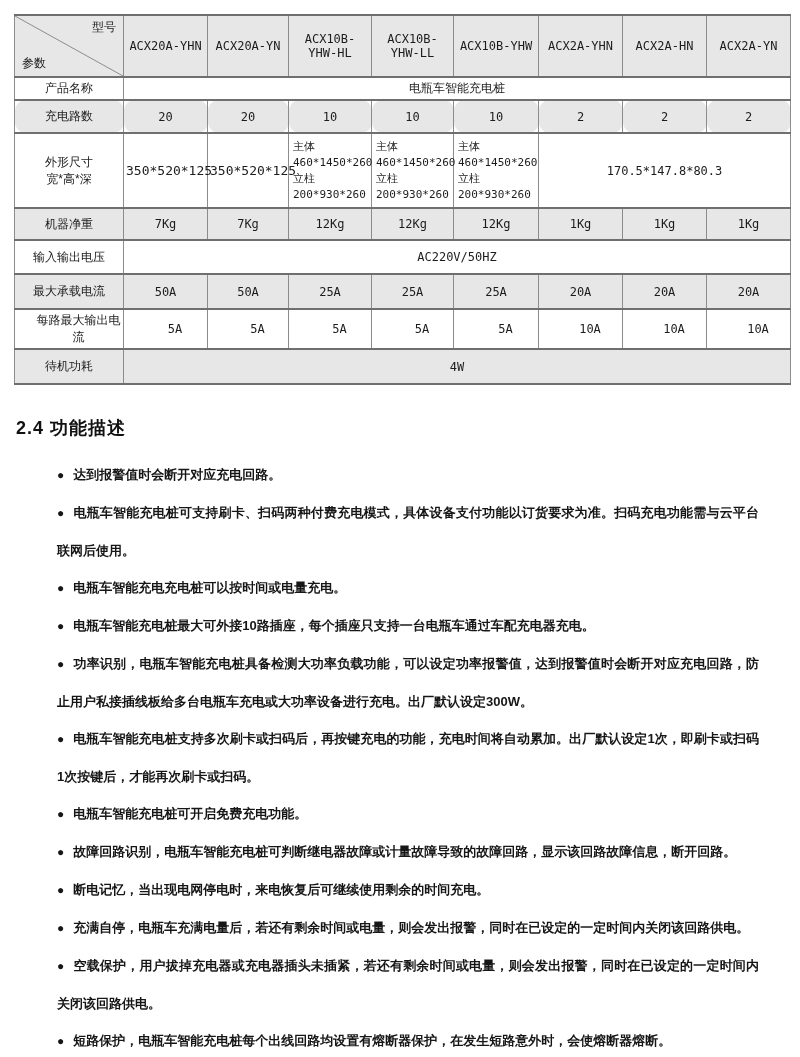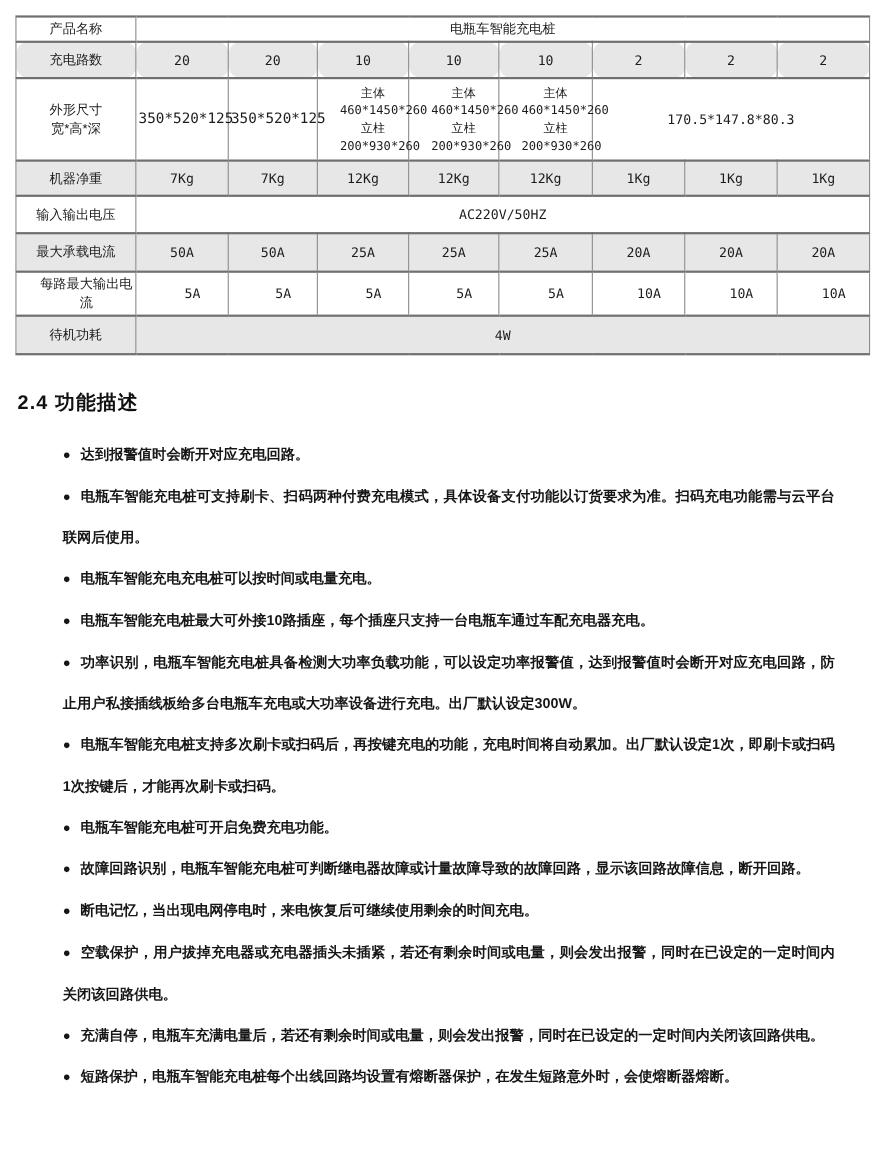--- a/index.html
+++ b/index.html
@@ -42,21 +42,21 @@
   td.lat { font-family: "DejaVu Sans Mono", monospace; }
   
   th.corner { position: relative; height: 41px; padding: 0; }
   th.corner svg { position: absolute; left: 0; top: 0; width: 100%; height: 100%; display: block; }
   .corner-tr { position: absolute; top: 3px; right: 7px; font-size: 12px; font-weight: 400; }
   .corner-bl { position: absolute; bottom: 4px; left: 7px; font-size: 12px; font-weight: 400; }
 
   tr.r-product td { height: 17px; }
   tr.r-circuits td { height: 33px; border-radius: 11px; }
   tr.r-dims td { height: 75px; }
-  tr.r-dims td.tower { text-align: center; padding-left: 20px; font-size: 11px; line-height: 16px; }
+  tr.r-dims td.tower { text-align: left; padding-left: 4px; font-size: 11px; line-height: 16px; }
   tr.r-dims td.dimv { font-size: 13px; margin-left: 44px; }
   tr.r-weight td { height: 32px; }
   tr.r-voltage td { height: 34px; }
   tr.r-maxcur td { height: 35px; }
   tr.r-percur td { height: 18px; padding-left: 21px; }
   tr.r-standby td { height: 35px; }
 
   
   h2.sec {
     margin: 31px 0 0 16px;
@@ -92,20 +92,37 @@
       <col style="width:84px">
         <col style="width:81px">
         <col style="width:83px">
         <col style="width:82px">
       <col style="width:85px">
         <col style="width:84px">
         <col style="width:84px">
         <col style="width:84px">
     </colgroup>
     <tbody>
+        <tr class="shaded">
+      <th class="corner">
+        <svg viewBox="0 0 100 100" preserveAspectRatio="none">
+          <line x1="0" y1="0" x2="100" y2="100" stroke="#8c8c8c" stroke-width="1" vector-effect="non-scaling-stroke"></line>
+        </svg>
+        <span class="corner-tr">型号</span>
+        <span class="corner-bl">参数</span>
+      </th>
+      <th class="model-h">ACX20A-YHN</th>
+      <th class="model-h">ACX20A-YN</th>
+      <th class="model-h">ACX10B-YHW-HL</th>
+      <th class="model-h">ACX10B-YHW-LL</th>
+      <th class="model-h">ACX10B-YHW</th>
+      <th class="model-h">ACX2A-YHN</th>
+      <th class="model-h">ACX2A-HN</th>
+      <th class="model-h">ACX2A-YN</th>
+    </tr>
 
     <tr class="r-product">
       <td>产品名称</td>
       <td colspan="8">电瓶车智能充电桩</td>
     </tr>
 
     <tr class="r-circuits shaded">
       <td>充电路数</td>
       <td class="lat">20</td>
       <td class="lat">20</td>
@@ -191,16 +208,16 @@
 <div class="feature-list">
     <p class="feat"><span class="bullet">●</span><span class="ftext">达到报警值时会断开对应充电回路。</span></p>
     <p class="feat"><span class="bullet">●</span><span class="ftext">电瓶车智能充电桩可支持刷卡、扫码两种付费充电模式，具体设备支付功能以订货要求为准。扫码充电功能需与云平台联网后使用。</span></p>
     <p class="feat"><span class="bullet">●</span><span class="ftext">电瓶车智能充电充电桩可以按时间或电量充电。</span></p>
     <p class="feat"><span class="bullet">●</span><span class="ftext">电瓶车智能充电桩最大可外接10路插座，每个插座只支持一台电瓶车通过车配充电器充电。</span></p>
     <p class="feat"><span class="bullet">●</span><span class="ftext">功率识别，电瓶车智能充电桩具备检测大功率负载功能，可以设定功率报警值，达到报警值时会断开对应充电回路，防止用户私接插线板给多台电瓶车充电或大功率设备进行充电。出厂默认设定300W。</span></p>
     <p class="feat"><span class="bullet">●</span><span class="ftext">电瓶车智能充电桩支持多次刷卡或扫码后，再按键充电的功能，充电时间将自动累加。出厂默认设定1次，即刷卡或扫码1次按键后，才能再次刷卡或扫码。</span></p>
     <p class="feat"><span class="bullet">●</span><span class="ftext">电瓶车智能充电桩可开启免费充电功能。</span></p>
     <p class="feat"><span class="bullet">●</span><span class="ftext">故障回路识别，电瓶车智能充电桩可判断继电器故障或计量故障导致的故障回路，显示该回路故障信息，断开回路。</span></p>
     <p class="feat"><span class="bullet">●</span><span class="ftext">断电记忆，当出现电网停电时，来电恢复后可继续使用剩余的时间充电。</span></p>
+    <p class="feat"><span class="bullet">●</span><span class="ftext">充满自停，电瓶车充满电量后，若还有剩余时间或电量，则会发出报警，同时在已设定的一定时间内关闭该回路供电。</span></p>
     <p class="feat"><span class="bullet">●</span><span class="ftext">空载保护，用户拔掉充电器或充电器插头未插紧，若还有剩余时间或电量，则会发出报警，同时在已设定的一定时间内关闭该回路供电。</span></p>
-    <p class="feat"><span class="bullet">●</span><span class="ftext">充满自停，电瓶车充满电量后，若还有剩余时间或电量，则会发出报警，同时在已设定的一定时间内关闭该回路供电。</span></p>
     <p class="feat"><span class="bullet">●</span><span class="ftext">短路保护，电瓶车智能充电桩每个出线回路均设置有熔断器保护，在发生短路意外时，会使熔断器熔断。</span></p>
   </div>
 
 </body></html>

